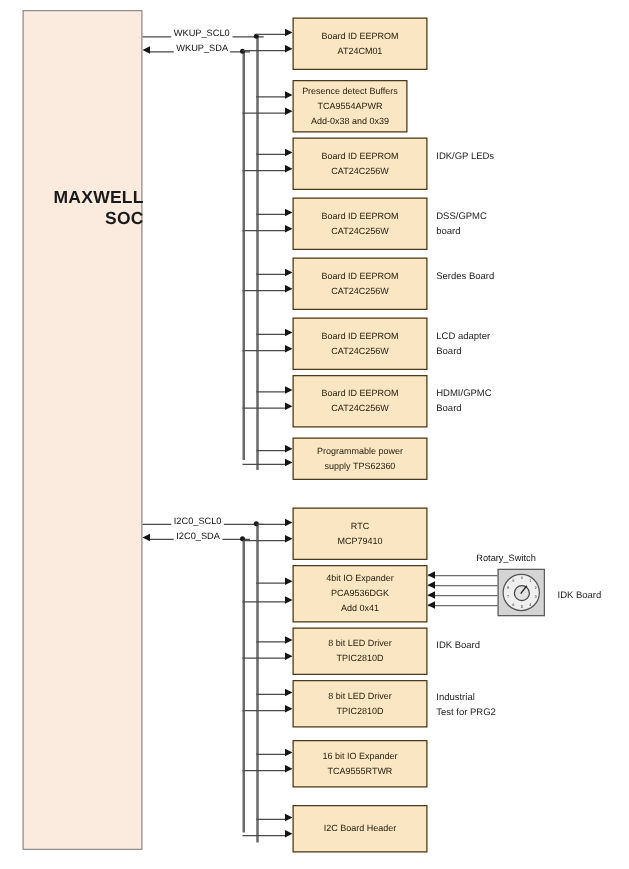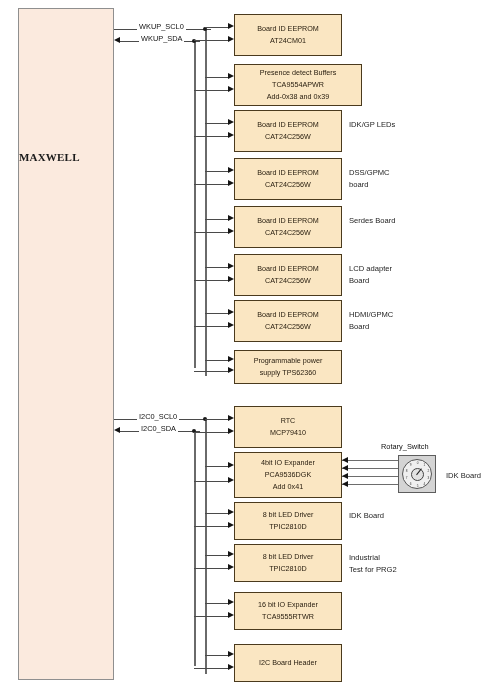--- a/index.html
+++ b/index.html
@@ -20,27 +20,26 @@
     left:18px; top:8px;
     width:96px; height:672px;
     background:#fbeade;
     border:1px solid #8f8f8f;
     box-sizing:border-box;
   }
   .soc-label{
     position:absolute;
     left:0; top:140px;
     width:96px;
-    text-align:left;
-    font-size:11px;
+    text-align:right;
+    font-size:14px;
     font-weight:bold;
     color:#1a1a1a;
     line-height:17px;
     letter-spacing:.2px;
-    font-family:Liberation Serif, serif;
   }
   
   .box{
     position:absolute;
     background:#fae6c2;
     border:1px solid #4a3a1d;
     box-sizing:border-box;
     display:flex;
     flex-direction:column;
     align-items:center;
@@ -144,20 +143,21 @@
   .rotary-bus{position:absolute;background:#6d6d6d;height:1.4px;}
 </style>
 </head>
 <body>
 
 <div id="canvas">
 
   <div class="soc">
     <div class="soc-label">
       <div>MAXWELL</div>
+      <div>SOC</div>
     </div>
   </div>
 
   <div id="layer">
       <div class="wire h" style="left:114px;top:29px;width:97px;"></div>
       <div class="wire h" style="left:120px;top:41px;width:80px;"></div>
       <div class="arrow left" style="left:114px;top:37.4px;"></div>
       <div class="wire v busv" style="left:205px;top:29px;height:347px;"></div>
       <div class="wire v busv" style="left:194px;top:41px;height:327px;"></div>
       <div class="dot" style="left:203px;top:27px;"></div>
@@ -167,21 +167,21 @@
       <div class="arrow right" style="left:228px;top:23.4px;"></div>
       <div class="arrow right" style="left:228px;top:36.4px;"></div>
       <div class="box" style="left:234px;top:14px;width:108px;height:42px;">
         <div class="ln">Board ID EEPROM</div>
         <div class="ln">AT24CM01</div>
       </div>
       <div class="wire h" style="left:205px;top:77px;width:23px;"></div>
       <div class="wire h" style="left:194px;top:90px;width:34px;"></div>
       <div class="arrow right" style="left:228px;top:73.4px;"></div>
       <div class="arrow right" style="left:228px;top:86.4px;"></div>
-      <div class="box" style="left:234px;top:64px;width:128px;height:42px;">
+      <div class="box" style="left:234px;top:64px;width:92px;height:42px;">
         <div class="ln">Presence detect Buffers</div>
         <div class="ln">TCA9554APWR</div>
         <div class="ln">Add-0x38 and 0x39</div>
       </div>
       <div class="wire h" style="left:205px;top:123px;width:23px;"></div>
       <div class="wire h" style="left:194px;top:136px;width:34px;"></div>
       <div class="arrow right" style="left:228px;top:119.4px;"></div>
       <div class="arrow right" style="left:228px;top:132.4px;"></div>
       <div class="box" style="left:234px;top:110px;width:108px;height:42px;">
         <div class="ln">Board ID EEPROM</div>

